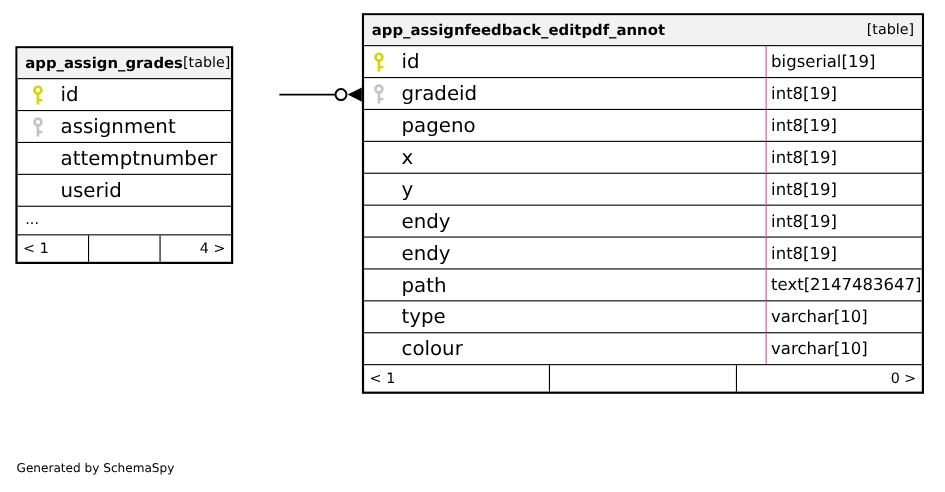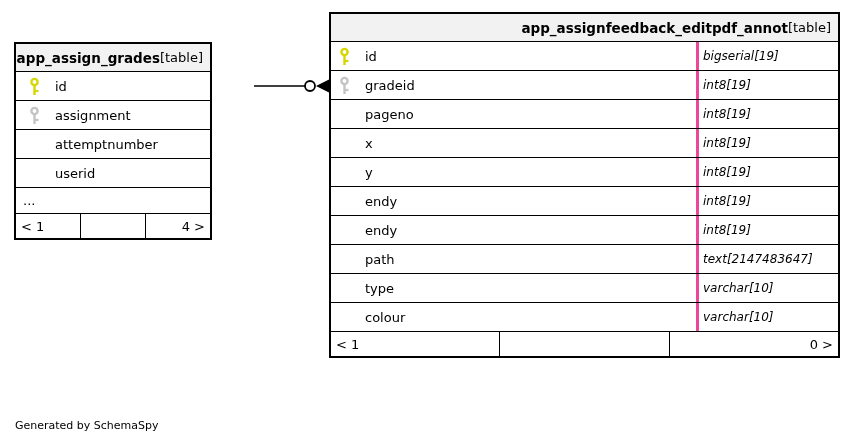--- a/index.html
+++ b/index.html
@@ -10,38 +10,38 @@
   }
   .connector { position:absolute; left:0; top:0; z-index:0; }
   .tbl {
     position:absolute; z-index:1; background:#fff;
     border:2px solid #000; box-sizing:border-box;
   }
   .tbl-left  { left:14px;  top:42px;  width:198px; }
   .tbl-right { left:329px; top:12px;  width:511px; }
   .tbl-header {
     height:28px; background:#f2f2f2; border-bottom:1px solid #000;
-    display:flex; align-items:center; justify-content:flex-end;
+    display:flex; align-items:center; justify-content:space-between;
     padding:0 7px; box-sizing:border-box;
   }
   .tbl-name { font-weight:bold; font-size:13.5px; white-space:nowrap; }
   .tbl-tag  { font-size:13px; white-space:nowrap; }
   .row {
     height:29px; display:flex; align-items:stretch;
     border-bottom:1px solid #000; box-sizing:border-box;
   }
   .cell-name { flex:1; display:flex; align-items:center; min-width:0; }
   .icon-slot { width:26px; display:flex; align-items:center; flex:none; }
   .tbl-left  .icon-slot { padding-left:13px; }
   .tbl-right .icon-slot { padding-left:8px; }
-  .col-name { font-size:13px; white-space:nowrap; }
+  .col-name { font-size:18px; white-space:nowrap; }
   .cell-type {
-    width:142px; flex:none; border-left:3px solid #ec4899;
+    width:142px; flex:none; border-left:1px solid #ec4899;
     display:flex; align-items:center; padding-left:4px;
-    font-size:12px; box-sizing:border-box; white-space:nowrap;font-style:italic;
+    font-size:15px; box-sizing:border-box; white-space:nowrap;
   }
   .row-more {
     height:26px; display:flex; align-items:center; padding-left:7px;
     font-size:13px; border-bottom:1px solid #000; box-sizing:border-box;
   }
   .tbl-footer { height:24px; display:flex; }
   .footer-cell {
     flex:1; display:flex; align-items:center;
     font-size:13px; padding:0 5px; box-sizing:border-box; white-space:nowrap;
   }

